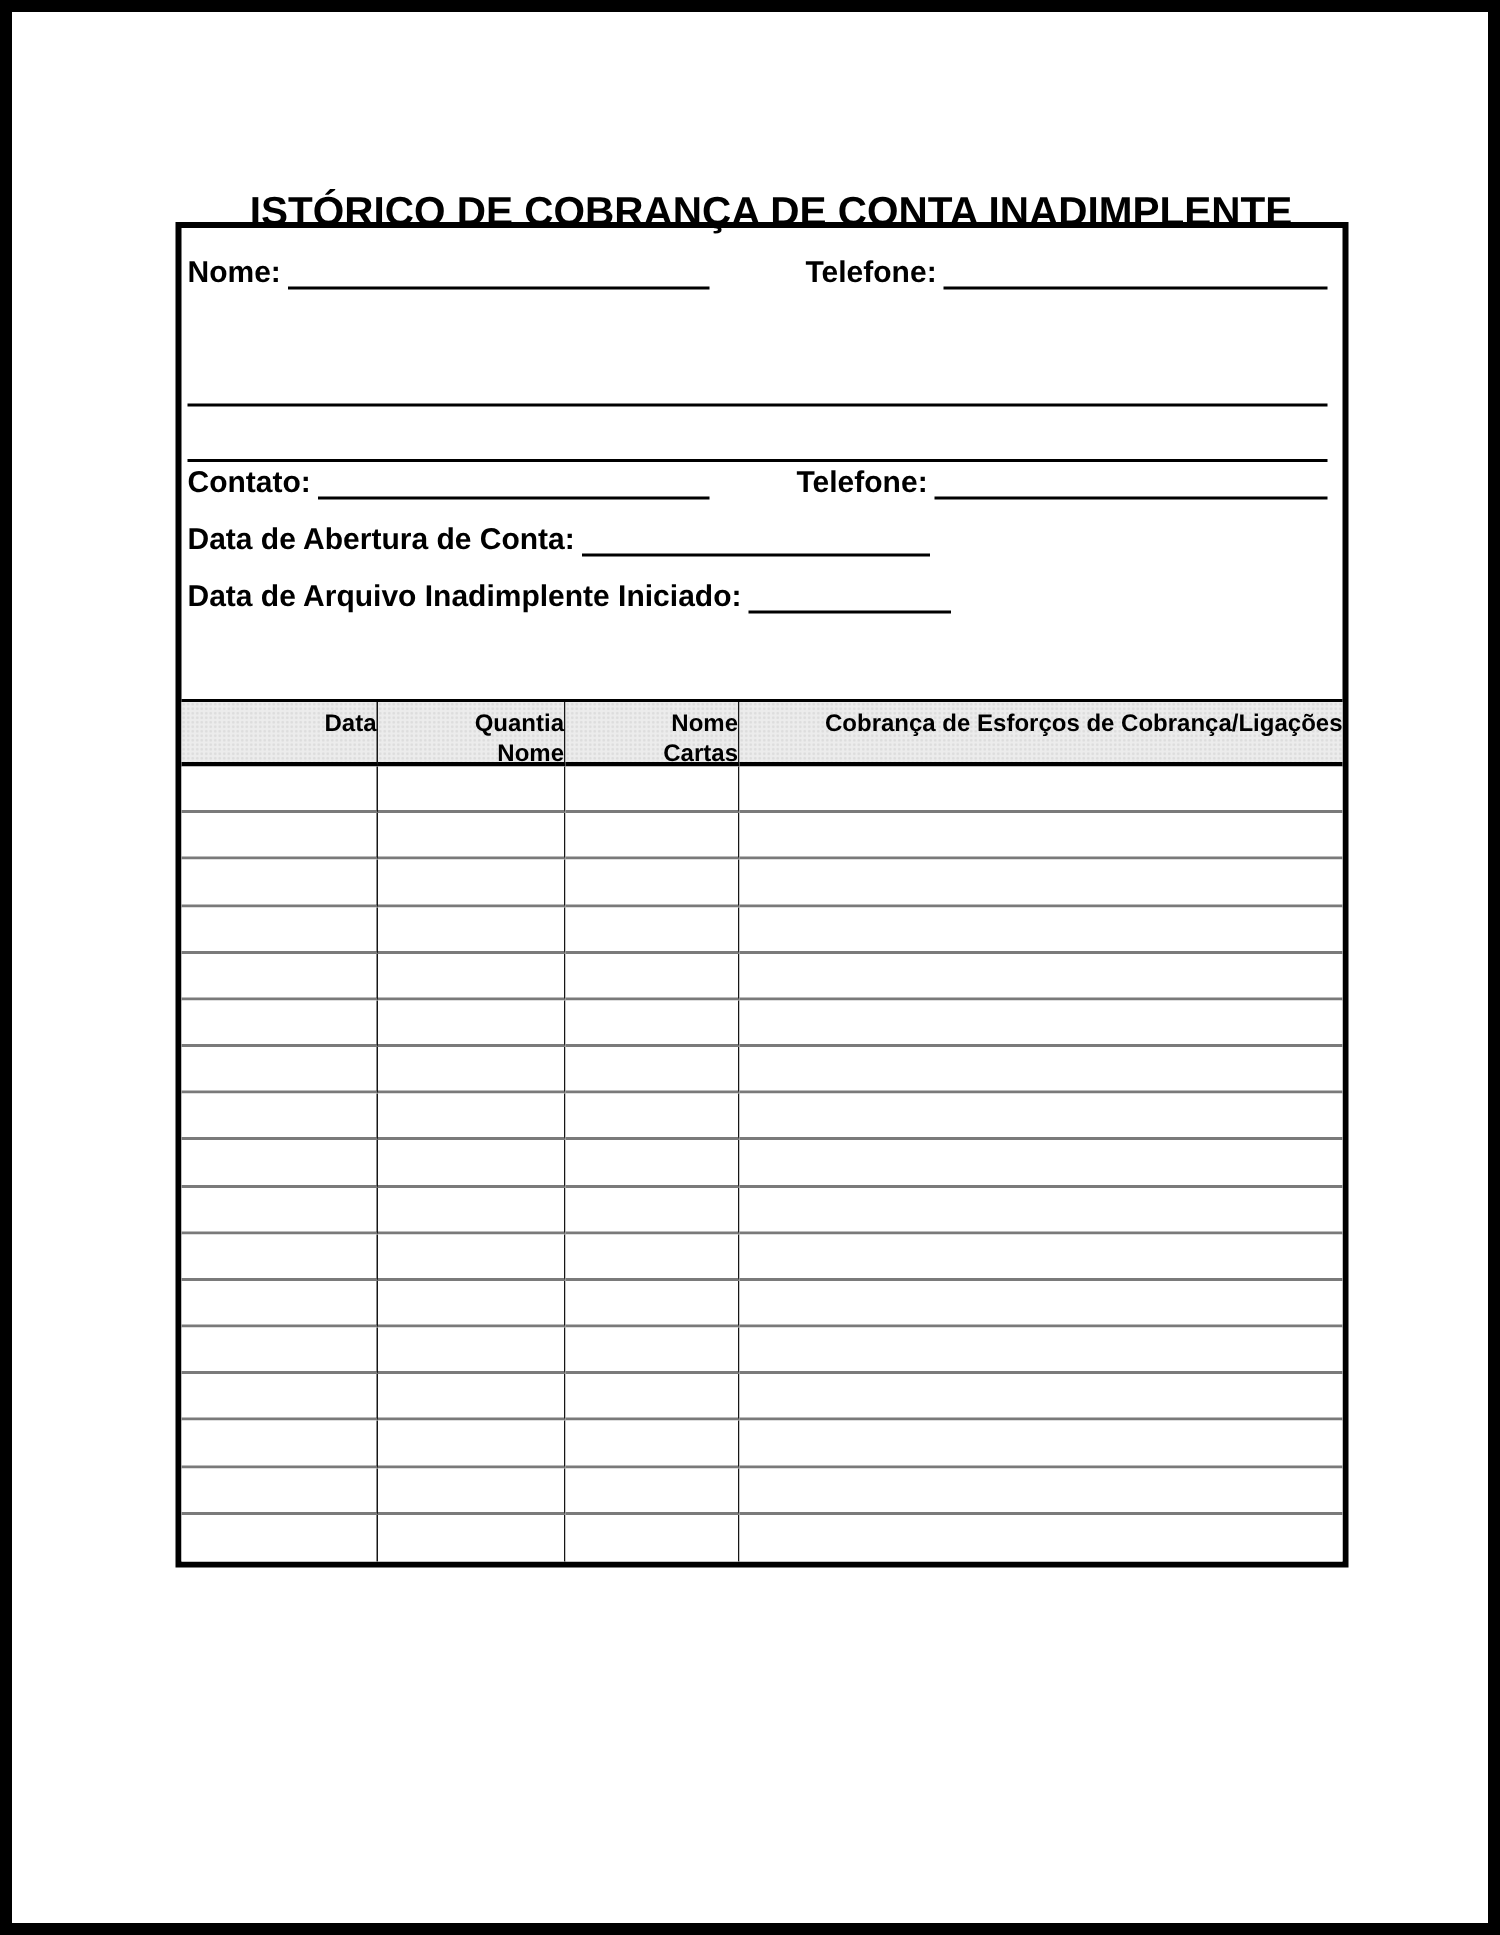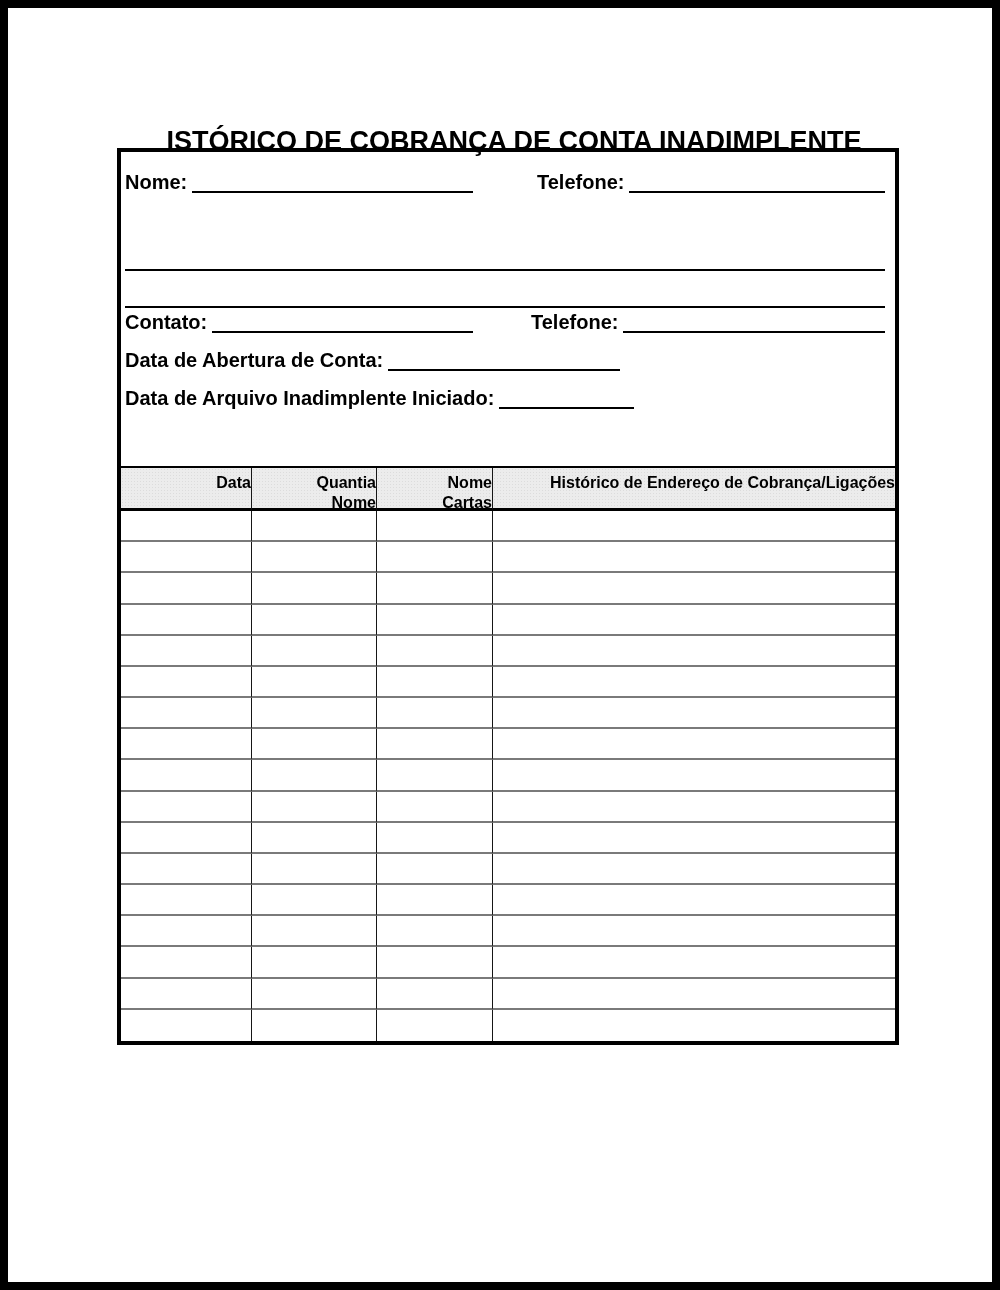--- a/index.html
+++ b/index.html
@@ -127,21 +127,21 @@
       </div>
       <div class="hcell c1">
         <div>Quantia</div>
         <div>Nome</div>
       </div>
       <div class="hcell c2">
         <div>Nome</div>
         <div>Cartas</div>
       </div>
       <div class="hcell c3">
-        <div>Histórico de Endereço de Cobrança/Ligações</div>
+        <div>Cobrança de Esforços de Cobrança/Ligações</div>
       </div>
 
     <div class="bcell c0"></div>
         <div class="bcell c1"></div>
         <div class="bcell c2"></div>
         <div class="bcell c3"></div>
         <div class="bcell c0"></div>
         <div class="bcell c1"></div>
         <div class="bcell c2"></div>
         <div class="bcell c3"></div>

